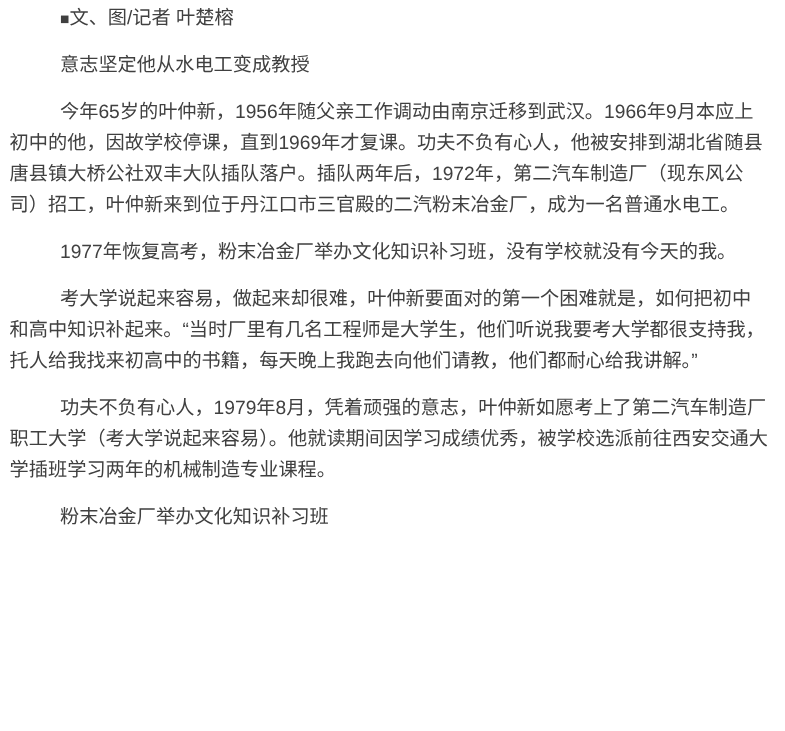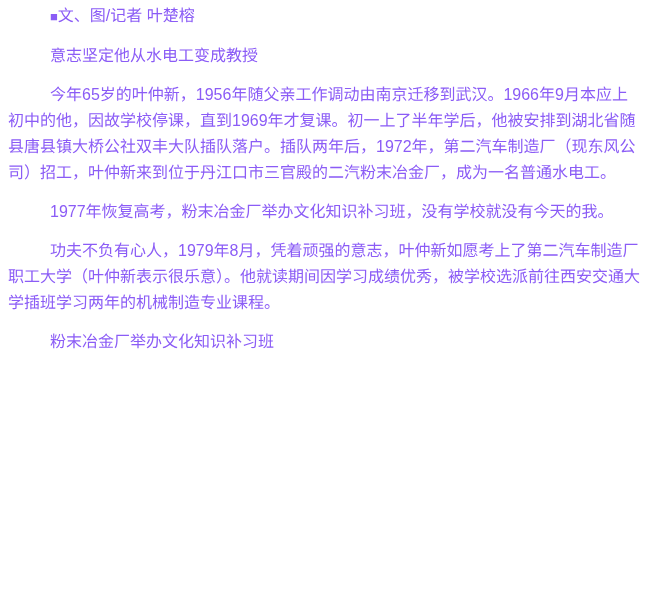--- a/index.html
+++ b/index.html
@@ -12,21 +12,21 @@
     height: 609px;
     box-sizing: border-box;
     overflow: hidden;
     font-family: "Liberation Sans", sans-serif;
   }
   .article {
     box-sizing: border-box;
     width: 654px;
     height: 609px;
     padding: 3px 13px 0 8px;
-    color: #8b5cf6;
+    color: #404040;
     font-size: 16px;
     line-height: 26px;
     text-align: left;
   }
   .article p {
     margin: 0 0 13px 0;
     text-indent: 42px;
     word-break: break-all;
   }
   .byline-marker {
@@ -35,24 +35,25 @@
 </style>
 </head>
 <body>
 
 <div class="article">
 
   <p class="byline"><span class="byline-marker">■</span><span>文、图/记者 叶楚榕</span></p>
 
   <p class="section-heading">意志坚定他从水电工变成教授</p>
 
-  <p class="para">今年65岁的叶仲新，1956年随父亲工作调动由南京迁移到武汉。1966年9月本应上初中的他，因故学校停课，直到1969年才复课。初一上了半年学后，他被安排到湖北省随县唐县镇大桥公社双丰大队插队落户。插队两年后，1972年，第二汽车制造厂（现东风公司）招工，叶仲新来到位于丹江口市三官殿的二汽粉末冶金厂，成为一名普通水电工。</p>
+  <p class="para">今年65岁的叶仲新，1956年随父亲工作调动由南京迁移到武汉。1966年9月本应上初中的他，因故学校停课，直到1969年才复课。功夫不负有心人，他被安排到湖北省随县唐县镇大桥公社双丰大队插队落户。插队两年后，1972年，第二汽车制造厂（现东风公司）招工，叶仲新来到位于丹江口市三官殿的二汽粉末冶金厂，成为一名普通水电工。</p>
 
   <p class="para">1977年恢复高考，粉末冶金厂举办文化知识补习班，没有学校就没有今天的我。</p>
 
+  <p class="para">考大学说起来容易，做起来却很难，叶仲新要面对的第一个困难就是，如何把初中和高中知识补起来。“当时厂里有几名工程师是大学生，他们听说我要考大学都很支持我，托人给我找来初高中的书籍，每天晚上我跑去向他们请教，他们都耐心给我讲解。”</p>
 
-  <p class="para">功夫不负有心人，1979年8月，凭着顽强的意志，叶仲新如愿考上了第二汽车制造厂职工大学（叶仲新表示很乐意）。他就读期间因学习成绩优秀，被学校选派前往西安交通大学插班学习两年的机械制造专业课程。</p>
+  <p class="para">功夫不负有心人，1979年8月，凭着顽强的意志，叶仲新如愿考上了第二汽车制造厂职工大学（考大学说起来容易）。他就读期间因学习成绩优秀，被学校选派前往西安交通大学插班学习两年的机械制造专业课程。</p>
 
 
   <p class="section-heading">粉末冶金厂举办文化知识补习班</p>
 
 
 </div>
 
 </body></html>

